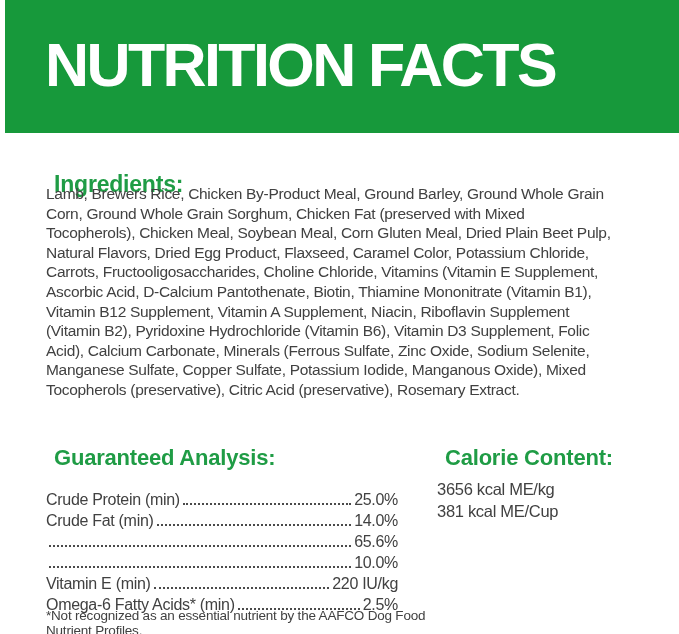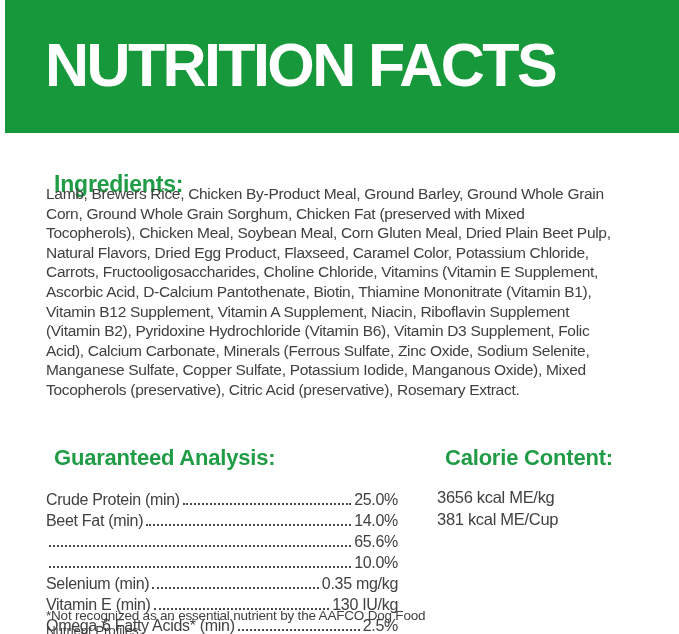--- a/index.html
+++ b/index.html
@@ -88,21 +88,21 @@
     font-size:13.5px;
     letter-spacing:-0.2px;
     line-height:15.3px;
     white-space:pre;
     color:var(--text-dark);
   }
   
   .cc-section{
     position:absolute;left:437px;top:437px;width:220px;
   }
-  .cc-values{margin-top:16px;}
+  .cc-values{margin-top:8px;}
   .cc-value{
     font-size:16.5px;
     letter-spacing:-0.3px;
     line-height:21.5px;
     color:var(--text-dark);
     white-space:nowrap;
   }
 </style>
 </head>
 <body>
@@ -129,41 +129,36 @@
 
   <section class="ga-section">
     <h2 class="ga-heading">Guaranteed Analysis:</h2>
     <div class="ga-rows">
       <div class="ga-row">
         <span class="ga-label">Crude Protein (min)</span>
         <span class="ga-leader"></span>
         <span class="ga-value">25.0%</span>
       </div>
       <div class="ga-row">
-        <span class="ga-label">Beet Fat (min)</span>
+        <span class="ga-label">Crude Fat (min)</span>
         <span class="ga-leader"></span>
         <span class="ga-value">14.0%</span>
       </div>
       <div class="ga-row">
         <span class="ga-leader"></span>
         <span class="ga-value">65.6%</span>
       </div>
       <div class="ga-row">
         <span class="ga-leader"></span>
         <span class="ga-value">10.0%</span>
       </div>
       <div class="ga-row">
-        <span class="ga-label">Selenium (min)</span>
-        <span class="ga-leader"></span>
-        <span class="ga-value">0.35 mg/kg</span>
-      </div>
-      <div class="ga-row">
         <span class="ga-label">Vitamin E (min)</span>
         <span class="ga-leader"></span>
-        <span class="ga-value">130 IU/kg</span>
+        <span class="ga-value">220 IU/kg</span>
       </div>
       <div class="ga-row">
         <span class="ga-label">Omega-6 Fatty Acids* (min)</span>
         <span class="ga-leader"></span>
         <span class="ga-value">2.5%</span>
       </div>
     </div>
   </section>
 
   <p class="ga-footnote">*Not recognized as an essential nutrient by the AAFCO Dog Food

